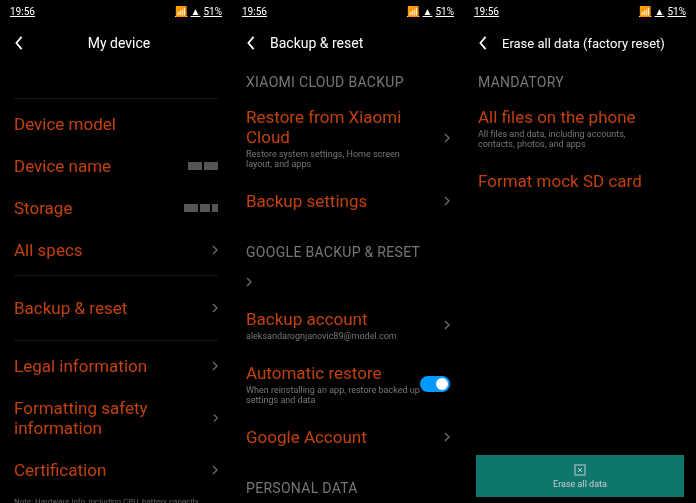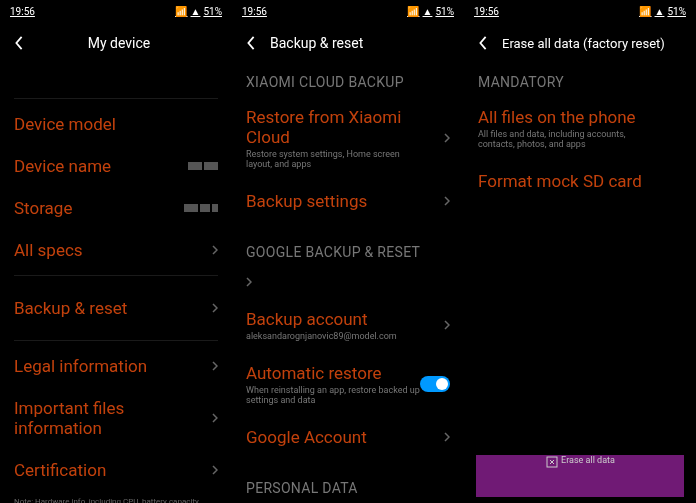--- a/index.html
+++ b/index.html
@@ -16,21 +16,21 @@
     .item-left { flex: 1; }
     .item-title { font-size: 17px; color: #c2410c; }
     .item-sub { font-size: 9px; color: #777; margin-top: 2px; max-width: 180px; }
     .chevron { width: 6px; height: 10px; opacity: 0.6; }
     .divider { height: 1px; background: #1a1a1a; margin: 4px 14px; }
     .blocks { display: flex; gap: 2px; }
     .block { width: 14px; height: 8px; background: #555; }
     .toggle { width: 30px; height: 16px; background: #0099ff; border-radius: 10px; position: relative; }
     .toggle::after { content: ""; position: absolute; right: 2px; top: 2px; width: 12px; height: 12px; background: #fff; border-radius: 50%; }
     .footer-note { font-size: 8px; color: #666; padding: 6px 14px; line-height: 1.3; }
-    .erase-btn { position: absolute; bottom: 6px; left: 12px; right: 12px; height: 42px; background: #701a75; display: flex; justify-content: center; gap: 2px; cursor: pointer; }
+    .erase-btn { position: absolute; bottom: 6px; left: 12px; right: 12px; height: 42px; background: #0f766e; display: flex; flex-direction: column; align-items: center; justify-content: center; gap: 2px; cursor: pointer; }
     .erase-btn-label { font-size: 9px; color: #ccc; }
     .spacer { height: 30px; }
     .sb-icon { font-size: 10px; }
   </style>
 </head>
 <body>
 
 <div class="screen">
   <div class="statusbar">
     <span>19:56</span>
@@ -80,21 +80,21 @@
       </svg>
   </div>
   <div class="divider"></div>
   <div class="item">
     <div class="item-title">Legal information</div>
     <svg class="chevron" viewBox="0 0 6 10">
         <path d="M1 1l4 4-4 4" stroke="#aaa" stroke-width="1.5" fill="none"></path>
       </svg>
   </div>
   <div class="item">
-    <div class="item-title">Important files information</div>
+    <div class="item-title">Formatting safety information</div>
     <svg class="chevron" viewBox="0 0 6 10">
         <path d="M1 1l4 4-4 4" stroke="#aaa" stroke-width="1.5" fill="none"></path>
       </svg>
   </div>
   <div class="item">
     <div class="item-title">Certification</div>
     <svg class="chevron" viewBox="0 0 6 10">
         <path d="M1 1l4 4-4 4" stroke="#aaa" stroke-width="1.5" fill="none"></path>
       </svg>
   </div>

